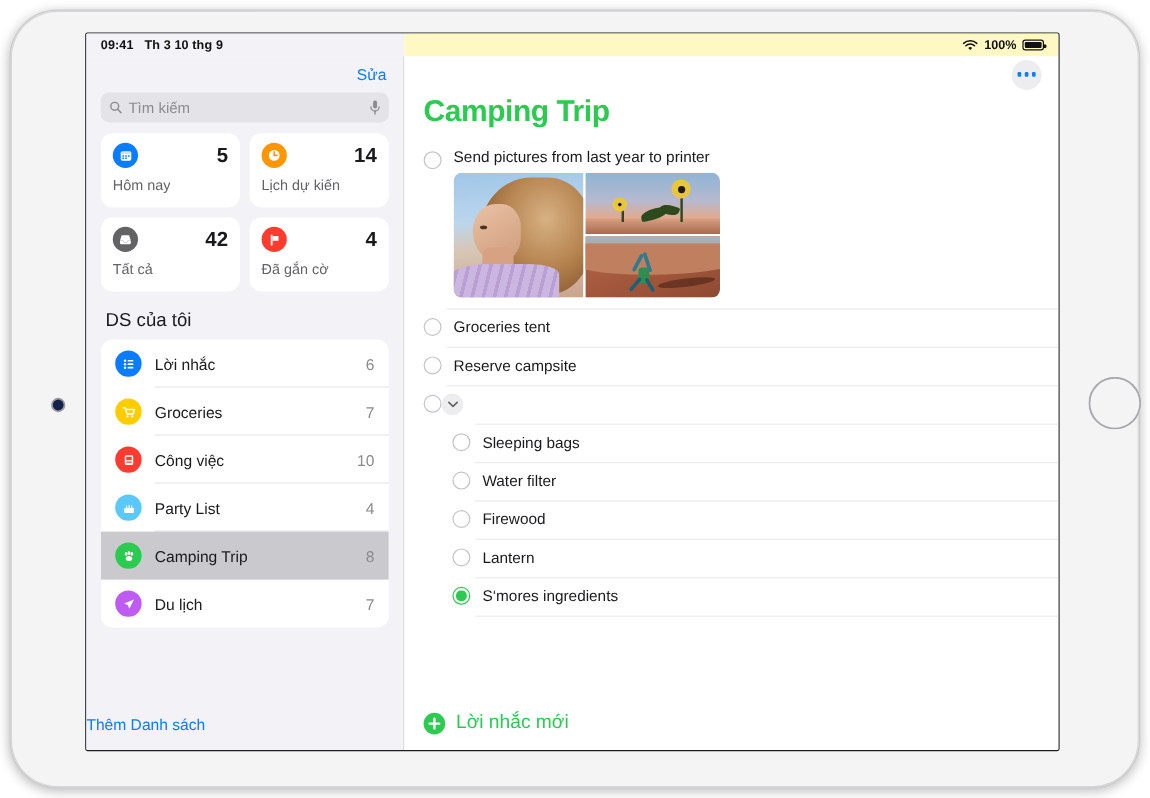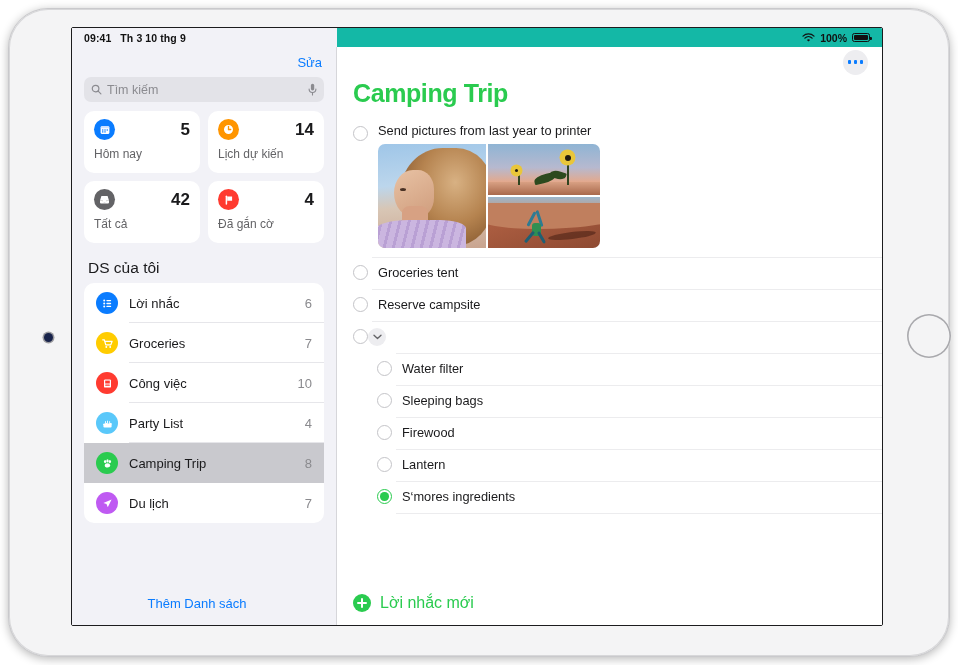--- a/index.html
+++ b/index.html
@@ -19,21 +19,21 @@
     border-radius:50%; background:#f4f4f5;
     box-shadow:inset 0 0 0 1.6px #a9a9ad, 0 0 1px #fff; }
 
   
   #screen{ position:absolute; inset:0; display:flex; flex-direction:column; background:#fff; }
 
   
   .statusbar{ height:19px; display:flex; align-items:center; flex:none; }
   .sb-left{ width:265px; height:100%; background:#f2f2f7; display:flex; align-items:center;
     padding-left:12px; gap:9px; font-size:10.5px; font-weight:bold; color:#111; letter-spacing:.1px;}
-  .sb-right{ flex:1; height:100%; background:#14b8a6; display:flex; align-items:center;
+  .sb-right{ flex:1; height:100%; background:#fef9c3; display:flex; align-items:center;
     justify-content:flex-end; padding-right:12px; gap:5px; font-size:10.5px; font-weight:bold; color:#111;}
   .batt{ width:18px; height:9px; border:1.2px solid #111; border-radius:2.4px; position:relative; }
   .batt:before{ content:""; position:absolute; inset:1px; background:#111; border-radius:1px; }
   .batt:after{ content:""; position:absolute; right:-3px; top:2.6px; width:1.6px; height:3.6px;
     background:#111; border-radius:0 1px 1px 0; }
 
   #body{ flex:1; display:flex; min-height:0; }
 
   
   #sidebar{ width:265px; background:#f2f2f7; display:flex; flex-direction:column;
@@ -59,21 +59,21 @@
   .mylists-title{ padding:16px 0 6px 16px; font-size:15.5px; font-weight:normal; color:#1a1a1c; }
   .list-card{ margin:0 12px; background:#fff; border-radius:10px; overflow:hidden; }
   .list-row{ height:40px; display:flex; align-items:center; padding:0 12px; position:relative; }
   .list-row.sel{ background:#c9c9ce; }
   .lr-ico{ width:22px; height:22px; border-radius:50%; display:flex; align-items:center;
     justify-content:center; color:#fff; flex:none; }
   .lr-name{ flex:1; margin-left:11px; font-size:13px; color:#1a1a1c; }
   .lr-count{ font-size:13px; color:#8a8a8e; }
   .lr-sep{ position:absolute; left:45px; right:0; bottom:0; height:1px; background:#e6e6ea; }
   .sidebar-spacer{ flex:1; }
-  .add-list{ height:44px; display:flex; align-items:center; justify-content:center;
+  .add-list{ height:44px; display:flex; align-items:center; justify-content:flex-start;
     padding-right:14px; color:#0a7cff; font-size:13px; }
 
   
   #main{ flex:1; display:flex; flex-direction:column; background:#fff; min-width:0;
     position:relative; }
   .more-row{ height:30px; display:flex; align-items:center; justify-content:flex-end;
     padding-right:14px; flex:none; }
   .more-btn{ width:25px; height:25px; border-radius:50%; background:#ededf0;
     display:flex; align-items:center; justify-content:center; gap:2.4px; }
   .more-dot{ width:3.6px; height:3.6px; background:#0a7cff; border-radius:1px; }
@@ -433,28 +433,28 @@
                 <svg width="9" height="6" viewBox="0 0 9 6">
                     <path d="M1 1.3 4.5 4.6 8 1.3" stroke="#636366" stroke-width="1.35" fill="none" stroke-linecap="round" stroke-linejoin="round"></path>
                   </svg>
               </span>
             </div>
 
             <div class="task sub">
               <span class="sep"></span>
               <span class="circle"></span>
               <div class="t-body">
+                  <div class="t-text">Sleeping bags</div>
+                </div>
+            </div>
+            <div class="task sub">
+              <span class="sep"></span>
+              <span class="circle"></span>
+              <div class="t-body">
                   <div class="t-text">Water filter</div>
-                </div>
-            </div>
-            <div class="task sub">
-              <span class="sep"></span>
-              <span class="circle"></span>
-              <div class="t-body">
-                  <div class="t-text">Sleeping bags</div>
                 </div>
             </div>
             <div class="task sub">
               <span class="sep"></span>
               <span class="circle"></span>
               <div class="t-body">
                   <div class="t-text">Firewood</div>
                 </div>
             </div>
             <div class="task sub">

